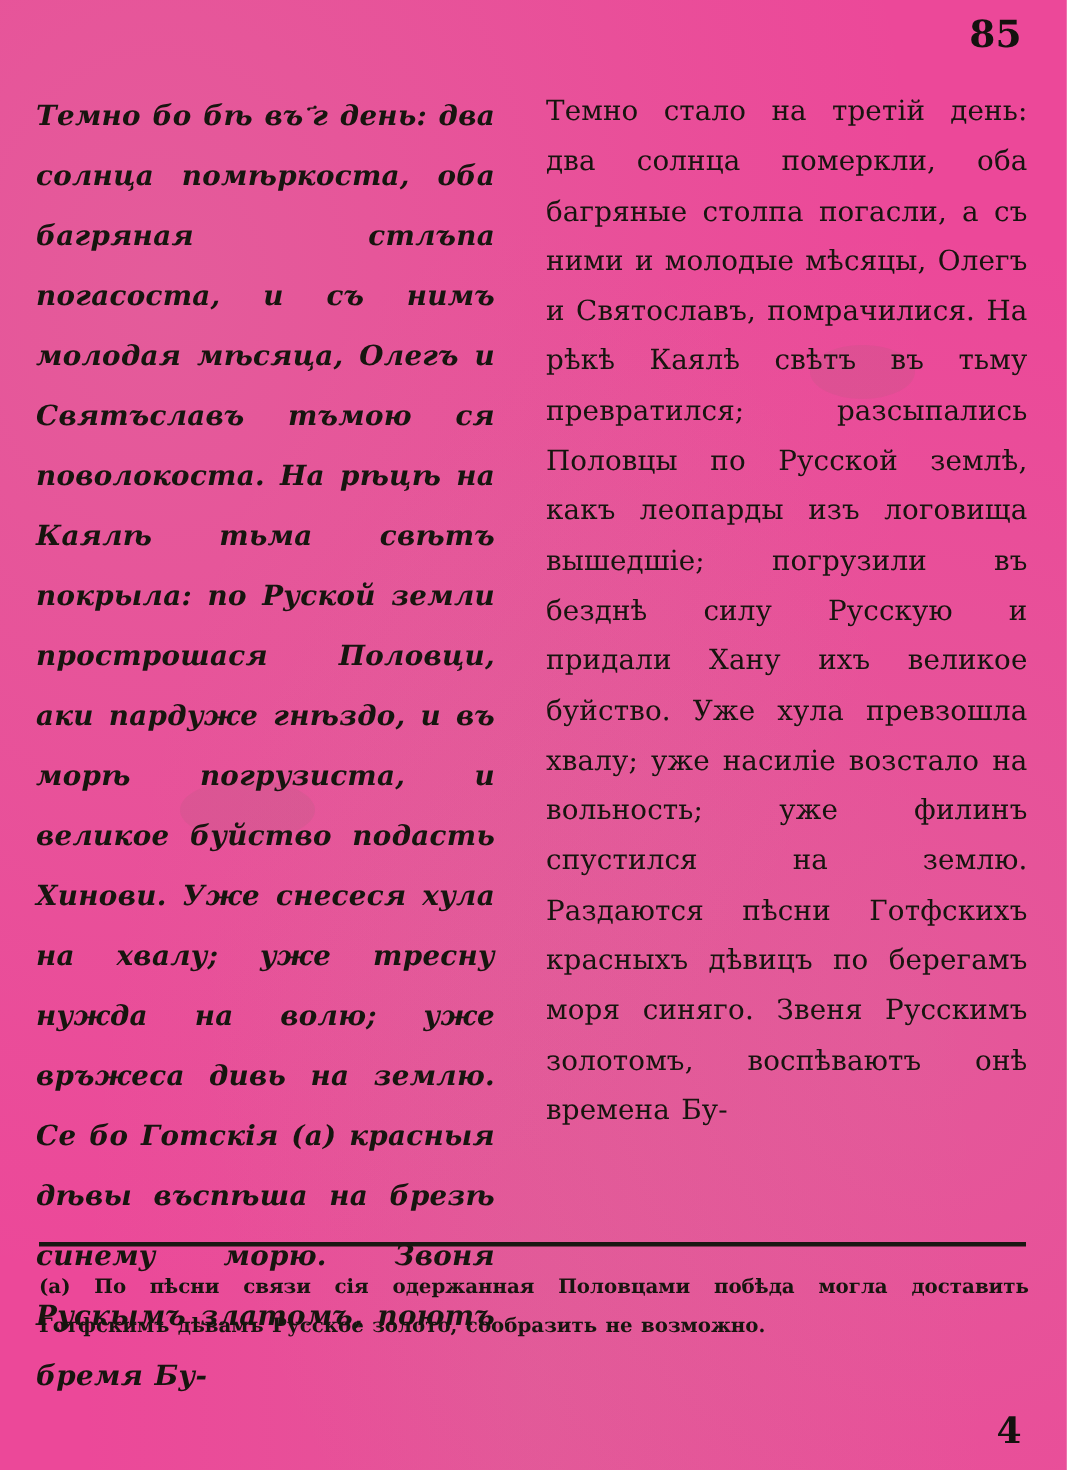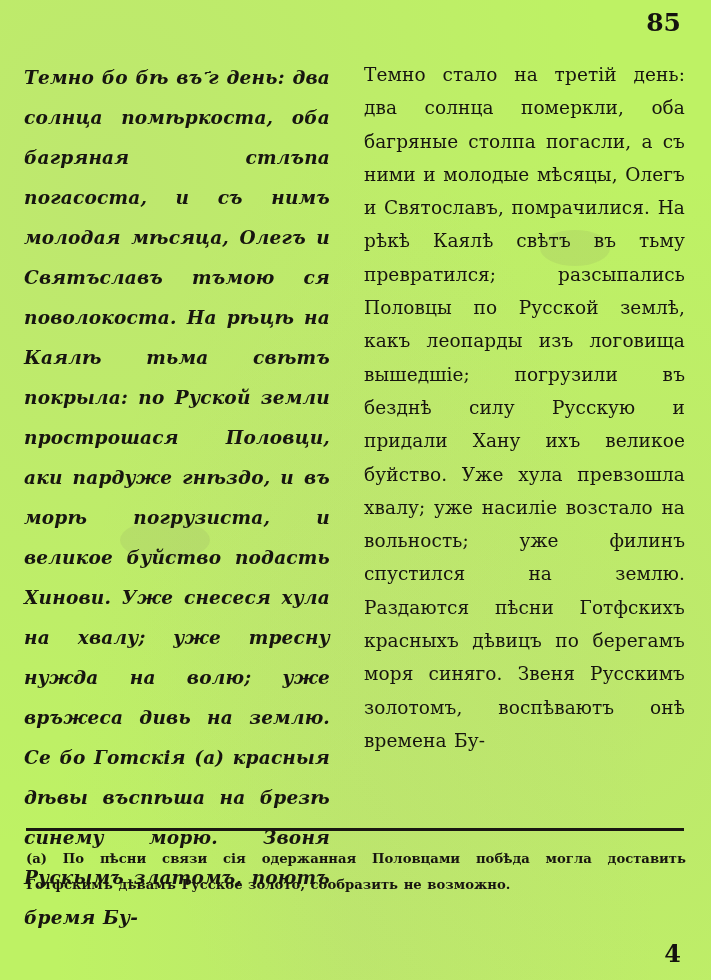--- a/index.html
+++ b/index.html
@@ -12,21 +12,21 @@
     background: #f3f0ea;
     font-family: "Liberation Serif", serif;
     color: #1a1815;
     overflow: hidden;
     position: relative;
   }
   .page {
     position: relative;
     width: 711px;
     height: 980px;
-    background: #bef264;
+    background: #ec4899;
   }
   
   .paper-texture {
     position: absolute;
     inset: 0;
     background:
       radial-gradient(ellipse at 15% 20%, rgba(190,180,160,0.18), rgba(255,255,255,0) 60%),
       radial-gradient(ellipse at 85% 70%, rgba(185,175,155,0.16), rgba(255,255,255,0) 55%),
       radial-gradient(ellipse at 50% 95%, rgba(180,170,150,0.14), rgba(255,255,255,0) 60%);
     pointer-events: none;

